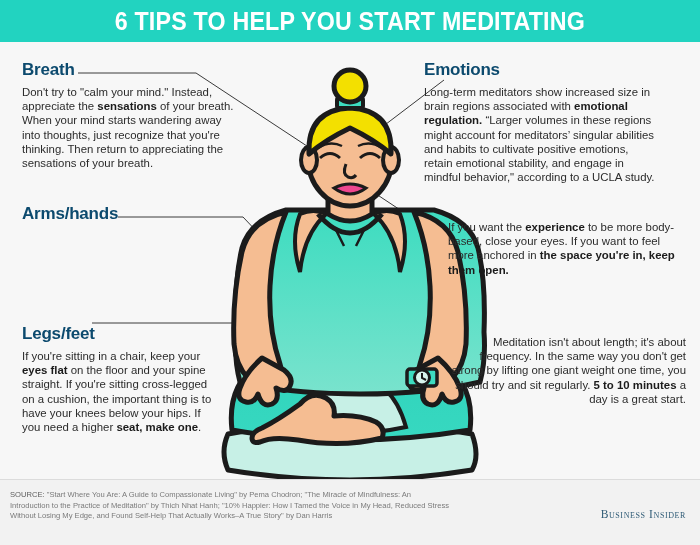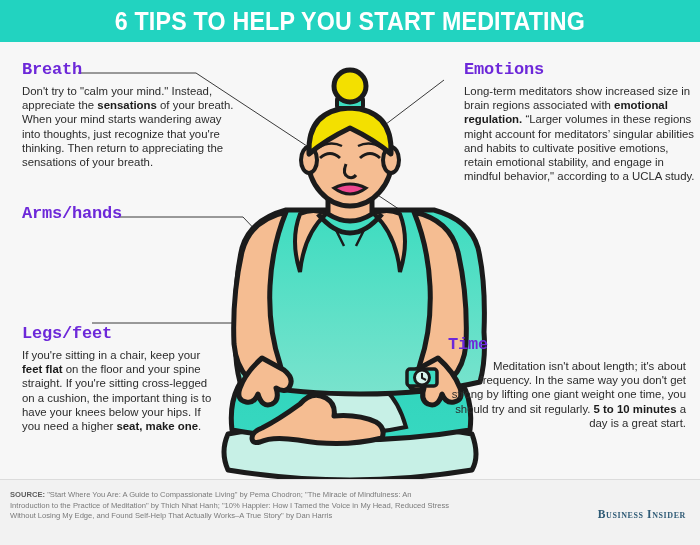--- a/index.html
+++ b/index.html
@@ -30,67 +30,67 @@
 
   
   .canvas{position:absolute;left:0;top:42px;width:700px;height:437px;background:#f7f7f7;}
 
   
   .art{position:absolute;left:0;top:0;width:700px;height:437px;}
 
   
   .block{position:absolute;}
   .blk-title{
-    font-family:Liberation Mono, monospace;
+    font-family:Liberation Sans, sans-serif;
     font-weight:bold;
     font-size:17px;
-    color:#6d28d9;
+    color:#0c4a6e;
     margin:0 0 5px 0;
     letter-spacing:-0.2px;
     white-space:nowrap;
   }
   .blk-body{
     font-family:"Liberation Sans", sans-serif;
     font-size:11.4px;
     line-height:14.2px;
     color:#2b2b2b;
     margin:0;
   }
   .blk-body b{font-weight:bold;color:#1b1b1b;}
   .center{text-align:right;}
 
   #block-breath{left:22px;top:18px;width:215px;}
   #block-arms{left:22px;top:162px;width:195px;}
   #block-legs{left:22px;top:282px;width:198px;}
-  #block-emotions{left:464px;top:18px;width:236px;}
+  #block-emotions{left:424px;top:18px;width:236px;}
   #block-eyes{left:448px;top:178px;width:228px;}
   #block-time{left:448px;top:293px;width:238px;}
 
   
   .divider{position:absolute;left:0;top:479px;width:700px;height:1px;background:#dcdcdc;}
   .footer{
     position:absolute;left:0;top:480px;width:700px;height:65px;
     background:#f2f2f2;
   }
   .source{
     position:absolute;left:10px;top:10px;width:440px;
     font-family:"Liberation Sans", sans-serif;
     font-size:7.6px;
     line-height:10.6px;
     color:#7a7a7a;
   }
-  .source b{color:#5d5d5d;font-weight:bold;}
+  .source b{color:#5d5d5d;font-weight:normal;}
   .bi-logo{
     position:absolute;right:14px;top:28px;
     font-family:"Liberation Serif", serif;
     font-size:11.5px;
     letter-spacing:0.6px;
     color:#2f5b76;
     font-variant:small-caps;
-    font-weight:bold;
+    font-weight:normal;
   }
 </style>
 </head>
 <body>
 
 <div class="page">
 
   <div class="header">
     <div class="header-title">6 TIPS TO HELP YOU START MEDITATING</div>
   </div>
@@ -201,33 +201,33 @@
       <div class="blk-title">Breath</div>
       <p class="blk-body"><span>Don't try to "calm your mind." Instead, appreciate the </span><b>sensations</b><span> of your breath. When your mind starts wandering away into thoughts, just recognize that you're thinking. Then return to appreciating the sensations of your breath.</span></p>
     </div>
 
     <div class="block" id="block-arms">
       <div class="blk-title">Arms/hands</div>
     </div>
 
     <div class="block" id="block-legs">
       <div class="blk-title">Legs/feet</div>
-      <p class="blk-body"><span>If you're sitting in a chair, keep your </span><b>feet flat</b><span> on the floor and your spine straight. If you're sitting cross-legged on a cushion, the important thing is to have your knees below your hips. If you need a higher </span><b>seat, make one</b><span>.</span></p>
+      <p class="blk-body"><span>If you're sitting in a chair, keep your </span><b>eyes flat</b><span> on the floor and your spine straight. If you're sitting cross-legged on a cushion, the important thing is to have your knees below your hips. If you need a higher </span><b>seat, make one</b><span>.</span></p>
     </div>
 
     <div class="block" id="block-emotions">
       <div class="blk-title">Emotions</div>
       <p class="blk-body"><span>Long-term meditators show increased size in brain regions associated with </span><b>emotional regulation.</b><span> “Larger volumes in these regions might account for meditators’ singular abilities and habits to cultivate positive emotions, retain emotional stability, and engage in mindful behavior," according to a UCLA study.</span></p>
     </div>
 
     <div class="block" id="block-eyes">
+      <p class="blk-body"><span>If you want the </span><b>experience</b><span> to be more body-based, close your eyes. If you want to feel more anchored in </span><b>the space you're in, keep them open.</b></p>
     </div>
 
     <div class="block" id="block-time">
-      <div class="blk-title">Time</div>
       <p class="blk-body center"><span>Meditation isn't about length; it's about frequency. In the same way you don't get strong by lifting one giant weight one time, you should try and sit regularly. </span><b>5 to 10 minutes</b><span> a day is a great start.</span></p>
     </div>
   </div>
 
   <div class="divider"></div>
   <div class="footer">
     <div class="source"><b>SOURCE:</b><span> "Start Where You Are: A Guide to Compassionate Living" by  Pema Chodron; "The Miracle of Mindfulness: An Introduction to the Practice of Meditation" by Thich Nhat Hanh; "10% Happier: How I Tamed the Voice in My Head, Reduced Stress Without Losing My Edge, and Found Self-Help That Actually Works–A True Story" by Dan Harris</span></div>
     <div class="bi-logo">Business Insider</div>
   </div>
 

